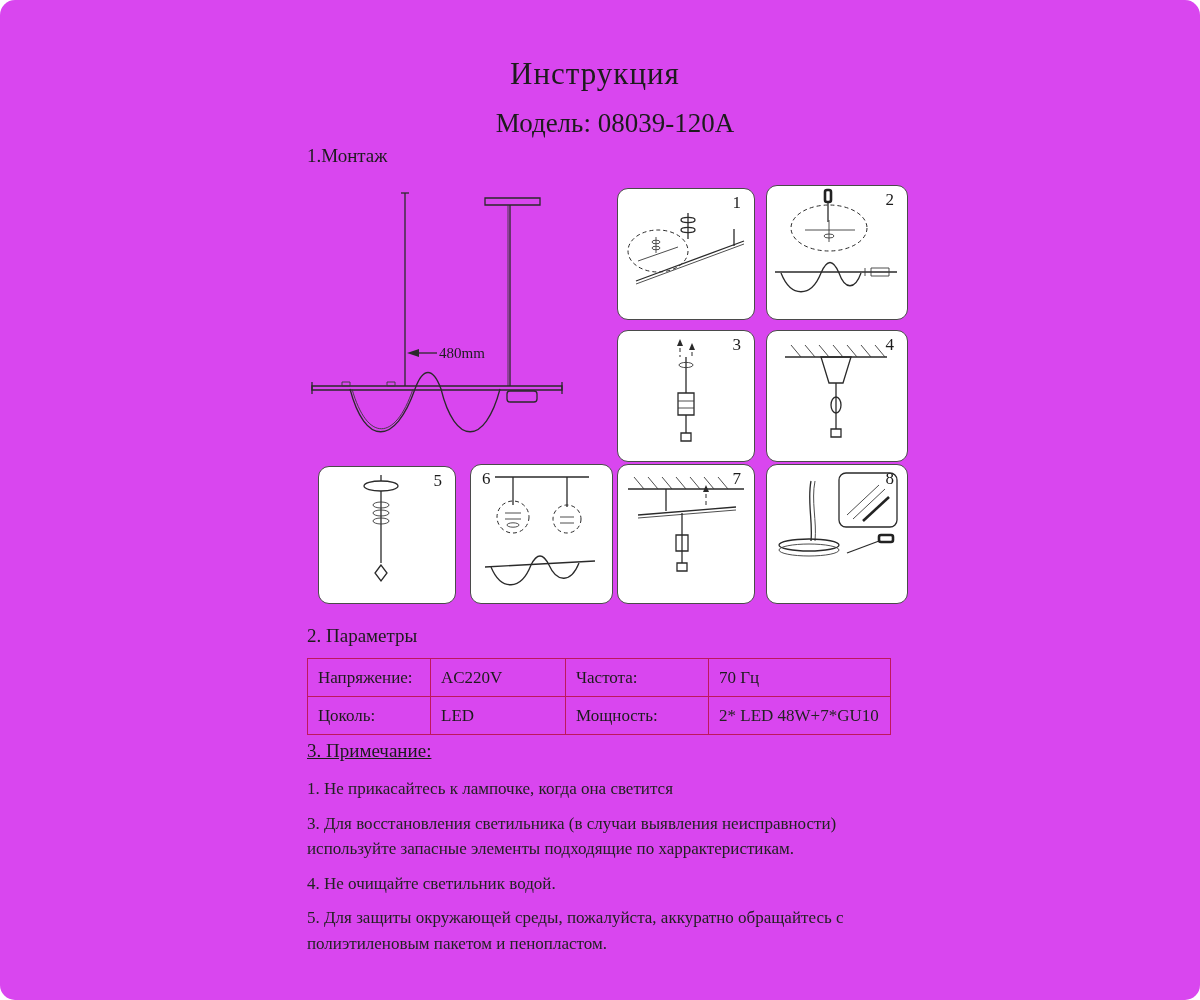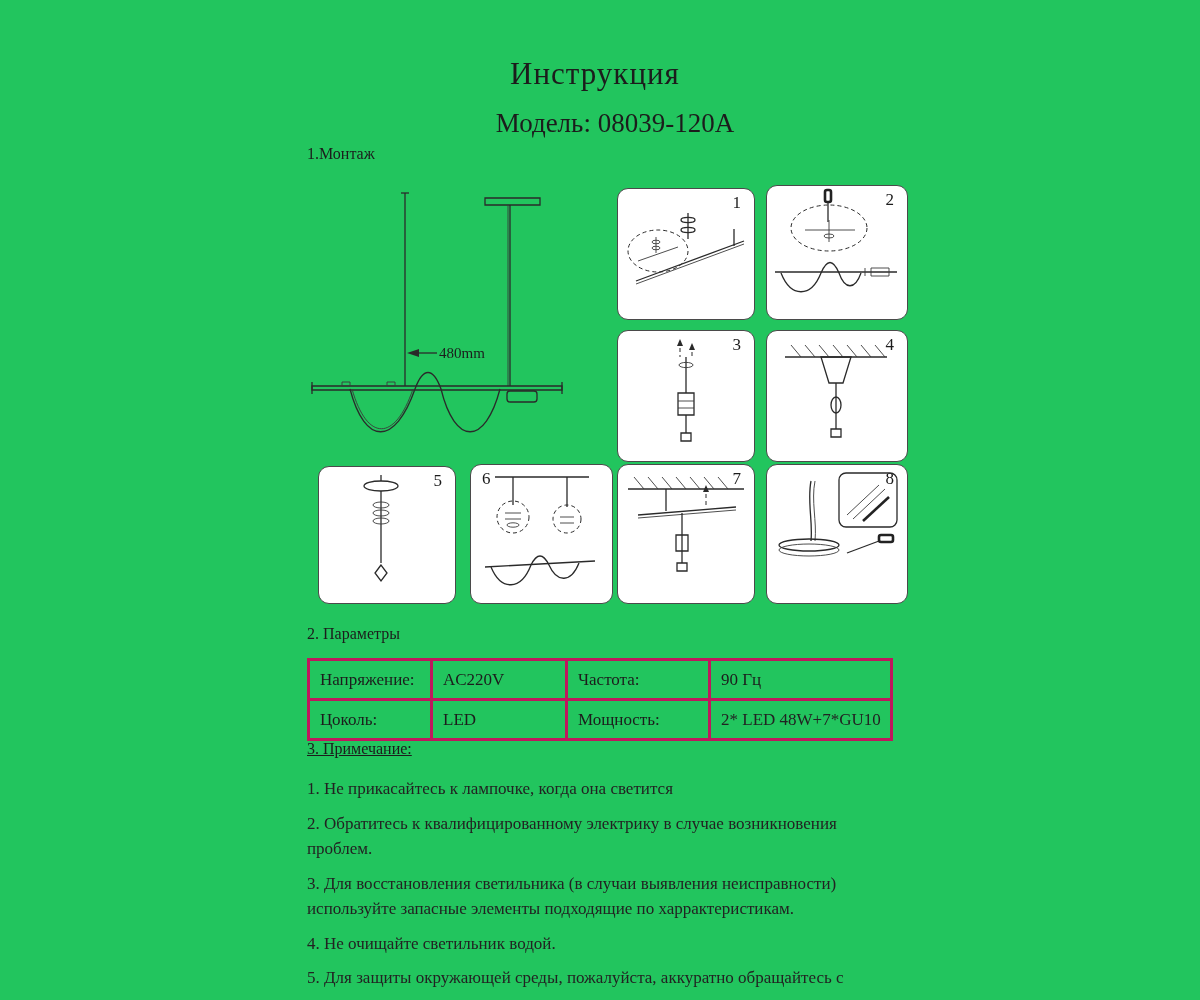--- a/index.html
+++ b/index.html
@@ -1,28 +1,28 @@
 <!DOCTYPE html>
 <html><head>
 <meta charset="utf-8">
 <style>
   html,body { margin:0; padding:0; background:#ffffff; }
   .page {
-    position:relative; width:1200px; height:1000px; background:#22c55e;
-    font-family:"Liberation Serif", serif; color:#1c1c1c; overflow:hidden;
+    position:relative; width:1200px; height:1000px; background:#d946ef;
+    font-family:"Liberation Serif", serif; color:#1c1c1c; overflow:hidden;border-radius:15px;
   }
   .doc-title {
     position:absolute; top:56px; left:0; width:1190px; text-align:center;
     font-size:31px; letter-spacing:1px;
   }
   .doc-model {
     position:absolute; top:108px; left:0; width:1230px; text-align:center;
     font-size:27px;
   }
-  .section-heading { position:absolute; font-size:16px;text-align:right; }
+  .section-heading { position:absolute; font-size:19px;text-align:right; }
   #h-montage  { left:307px; top:145px; }
   #h-params   { left:307px; top:625px; }
   #h-notes    { left:307px; top:740px;text-decoration:underline; }
 
   svg.sketch { display:block; }
   svg.sketch * { vector-effect:non-scaling-stroke; }
   .ln  { stroke:#2a2a2a; stroke-width:1.3; fill:none; }
   .lnthin { stroke:#3a3a3a; stroke-width:0.9; fill:none; }
   .lnthick { stroke:#222; stroke-width:2.6; fill:none; }
   .dash { stroke:#2a2a2a; stroke-width:1; fill:none; stroke-dasharray:4 3; }
@@ -45,21 +45,21 @@
   #step5 { left:318px; top:466px; width:136px; height:136px; }
   #step6 { left:470px; top:464px; width:141px; height:138px; }
   #step7 { left:617px; top:464px; width:136px; height:138px; }
   #step8 { left:766px; top:464px; width:140px; height:138px; }
 
   table.params {
     position:absolute; left:307px; top:658px; border-collapse:collapse;
     table-layout:fixed; width:583px;
   }
   table.params td {
-    border:3px solid #be185d; height:37px; padding:0 0 0 10px;
+    border:1px solid #be185d; height:37px; padding:0 0 0 10px;
     font-size:17px; vertical-align:middle; white-space:nowrap; overflow:hidden;
   }
   td.small-val { font-size:13px; color:#222; }
 
   .notes { position:absolute; left:307px; top:776px; width:588px; }
   .notes p { margin:0 0 9px 0; font-size:17px; line-height:1.5; color:#222; }
 </style>
 </head>
 <body>
 
@@ -239,34 +239,33 @@
       <col style="width:123px">
         <col style="width:135px">
         <col style="width:143px">
         <col style="width:182px">
     </colgroup>
     <tbody>
         <tr>
       <td>Напряжение:</td>
       <td>AC220V</td>
       <td>Частота:</td>
-      <td>90 Гц</td>
+      <td>70 Гц</td>
     </tr>
     <tr>
       <td>Цоколь:</td>
       <td>LED</td>
       <td>Мощность:</td>
       <td class="small-val">2* LED 48W+7*GU10</td>
     </tr>
   </tbody>
     </table>
 
   <div class="section-heading" id="h-notes">3. Примечание:</div>
 
   <div class="notes">
     <p>1. Не прикасайтесь к лампочке, когда она светится</p>
-    <p>2. Обратитесь к квалифицированному электрику в случае возникновения проблем.</p>
     <p>3. Для восстановления светильника (в случаи выявления неисправности) используйте запасные элементы подходящие по харрактеристикам.</p>
     <p>4. Не очищайте  светильник водой.</p>
     <p>5. Для защиты окружающей среды, пожалуйста, аккуратно обращайтесь с полиэтиленовым пакетом и пенопластом.</p>
   </div>
 
 </div>
 
 </body></html>

